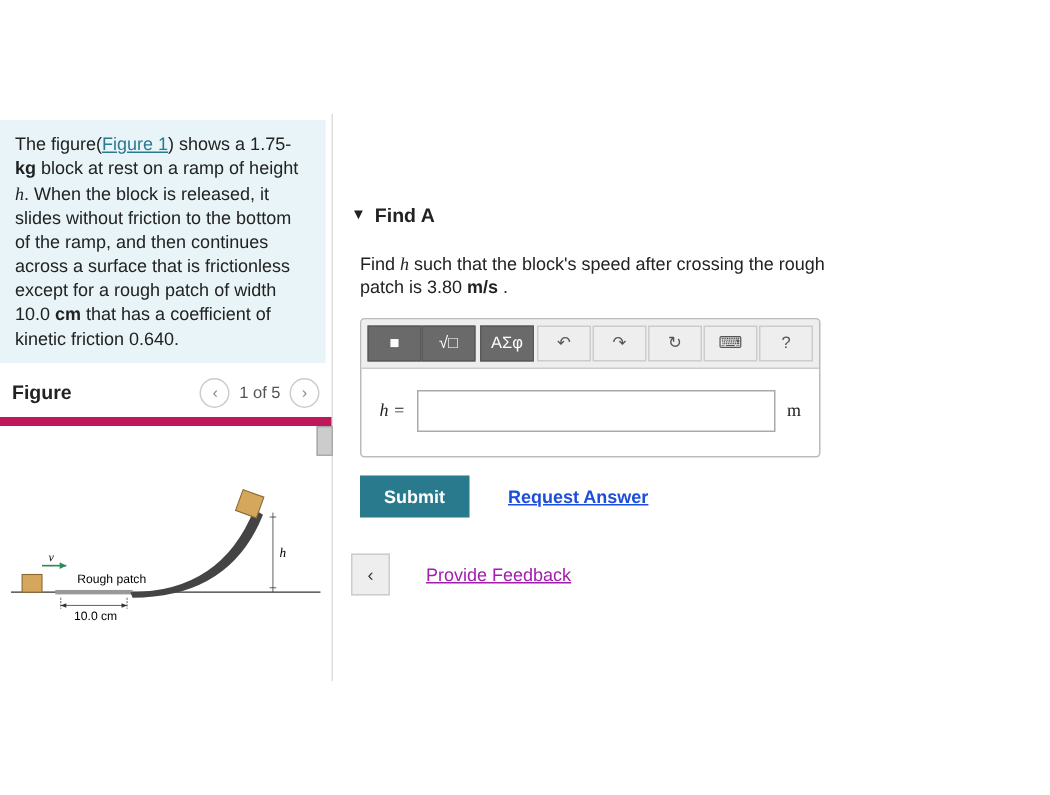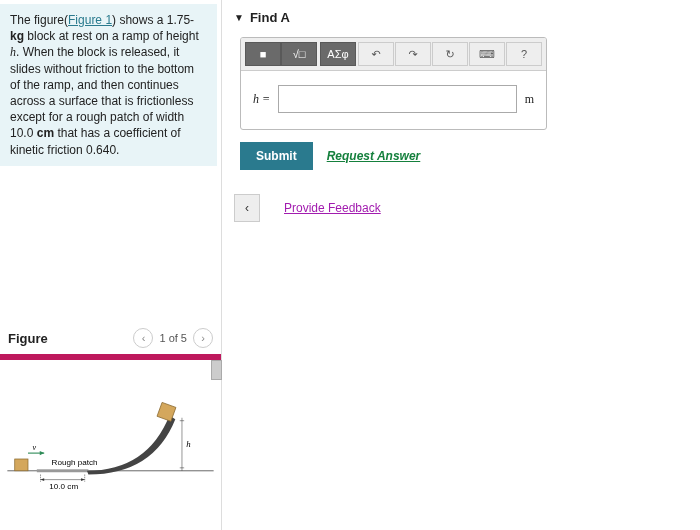--- a/index.html
+++ b/index.html
@@ -1,16 +1,16 @@
 <!DOCTYPE html>
 <html><head>
 <meta charset="utf-8">
 <style>
   body { margin:0; font-family: Arial, Helvetica, sans-serif; font-size:12px; color:#222; background:#fff; width:700px; height:530px; overflow:hidden; }
-  .container { display:flex; width:565px; height:530px; }
+  .container { display:flex; width:565px; height:530px;align-items:center; }
   .left-col { width:305px; border-right:1px solid #ddd; display:flex; flex-direction:column; }
   .right-col { flex:1; padding:8px 12px; }
   .problem-box { background:#e8f4f7; padding:8px 10px; margin:4px 4px 4px 0; line-height:1.35; }
   .problem-box a { color:#2a7a8e; text-decoration:underline; }
   .italic { font-style:italic; font-family:"Times New Roman", serif; }
   .bold { font-weight:bold; }
   .figure-header { display:flex; justify-content:space-between; align-items:center; padding:6px 8px; border-bottom:6px solid #be185d; margin-top:auto;}
   .figure-title { font-weight:bold; font-size:13px; }
   .fig-nav { display:flex; align-items:center; gap:6px; font-size:11px; color:#555;}
   .nav-btn { width:18px; height:18px; border:1px solid #ccc; border-radius:50%; display:flex; align-items:center; justify-content:center; color:#888; font-size:11px; }
@@ -22,23 +22,23 @@
   .answer-box { border:1px solid #bbb; border-radius:3px; margin:0 6px 12px 6px; padding:0; overflow:hidden; }
   .toolbar { background:#eeeeee; display:flex; align-items:center; gap:1px; padding:4px; border-bottom:1px solid #ccc; }
   .tool-group { display:flex; }
   .tool-btn { background:#6a6a6a; color:#fff; height:22px; min-width:24px; padding:0 5px; display:flex; align-items:center; justify-content:center; font-size:11px; border:1px solid #595959; }
   .tool-btn.light { background:#eeeeee; color:#555; border:1px solid #ccc; }
   .toolbar .grow { flex:1; }
   .input-row { display:flex; align-items:center; gap:8px; padding:14px 12px 16px 12px; }
   .input-label { font-style:italic; font-family:"Times New Roman", serif; }
   .ans-input { flex:1; height:22px; border:1px solid #aaa; padding:2px 4px; }
   .unit { font-family:"Times New Roman", serif; }
-  .submit-row { display:flex; align-items:center; gap:14px; margin:0 6px 24px 6px; }
+  .submit-row { display:flex; align-items:center; gap:26px; margin:0 6px 24px 6px; }
   .submit-btn { background:#2a7a8e; color:#fff; border:none; padding:7px 16px; font-size:12px; font-weight:bold; }
-  .link-blue { color:#15803d; text-decoration:underline; font-weight:bold; font-size:12px;font-style:italic;}
+  .link-blue { color:#1d4ed8; text-decoration:underline; font-weight:bold; font-size:12px;}
   .footer-row { display:flex; align-items:center; gap:24px; margin-top:4px; }
   .return-btn { background:#eeeeee; border:1px solid #ccc; padding:6px 10px; font-size:12px; color:#333; display:flex; align-items:center; gap:4px;}
   .feedback-link { color:#a21caf; text-decoration:underline; }
   .scroll-handle { width:9px; height:18px; background:#ccc; border:1px solid #aaa; position:absolute; right:-1px; top:0; }
 </style>
 </head>
 <body>
 
 <div class="container">
   <div class="left-col">
@@ -80,20 +80,23 @@
         <text x="67" y="145" font-size="11">10.0 cm</text>
       </svg>
     </div>
   </div>
 
   <div class="right-col">
     <div class="part-header">
       <span class="caret">▼</span>
       <span>Find A</span>
     </div>
+    <div class="prompt">
+      <span>Find </span><span class="italic">h</span><span> such that the block's speed after crossing the rough patch is 3.80 </span><span class="bold">m/s</span><span> .</span>
+    </div>
 
     <div class="answer-box">
       <div class="toolbar">
         <div class="tool-group">
           <span class="tool-btn">■</span>
           <span class="tool-btn">√□</span>
         </div>
         <span class="tool-btn" style="margin-left:2px">ΑΣφ</span>
         <span class="grow"></span>
         <span class="tool-btn light">↶</span>

